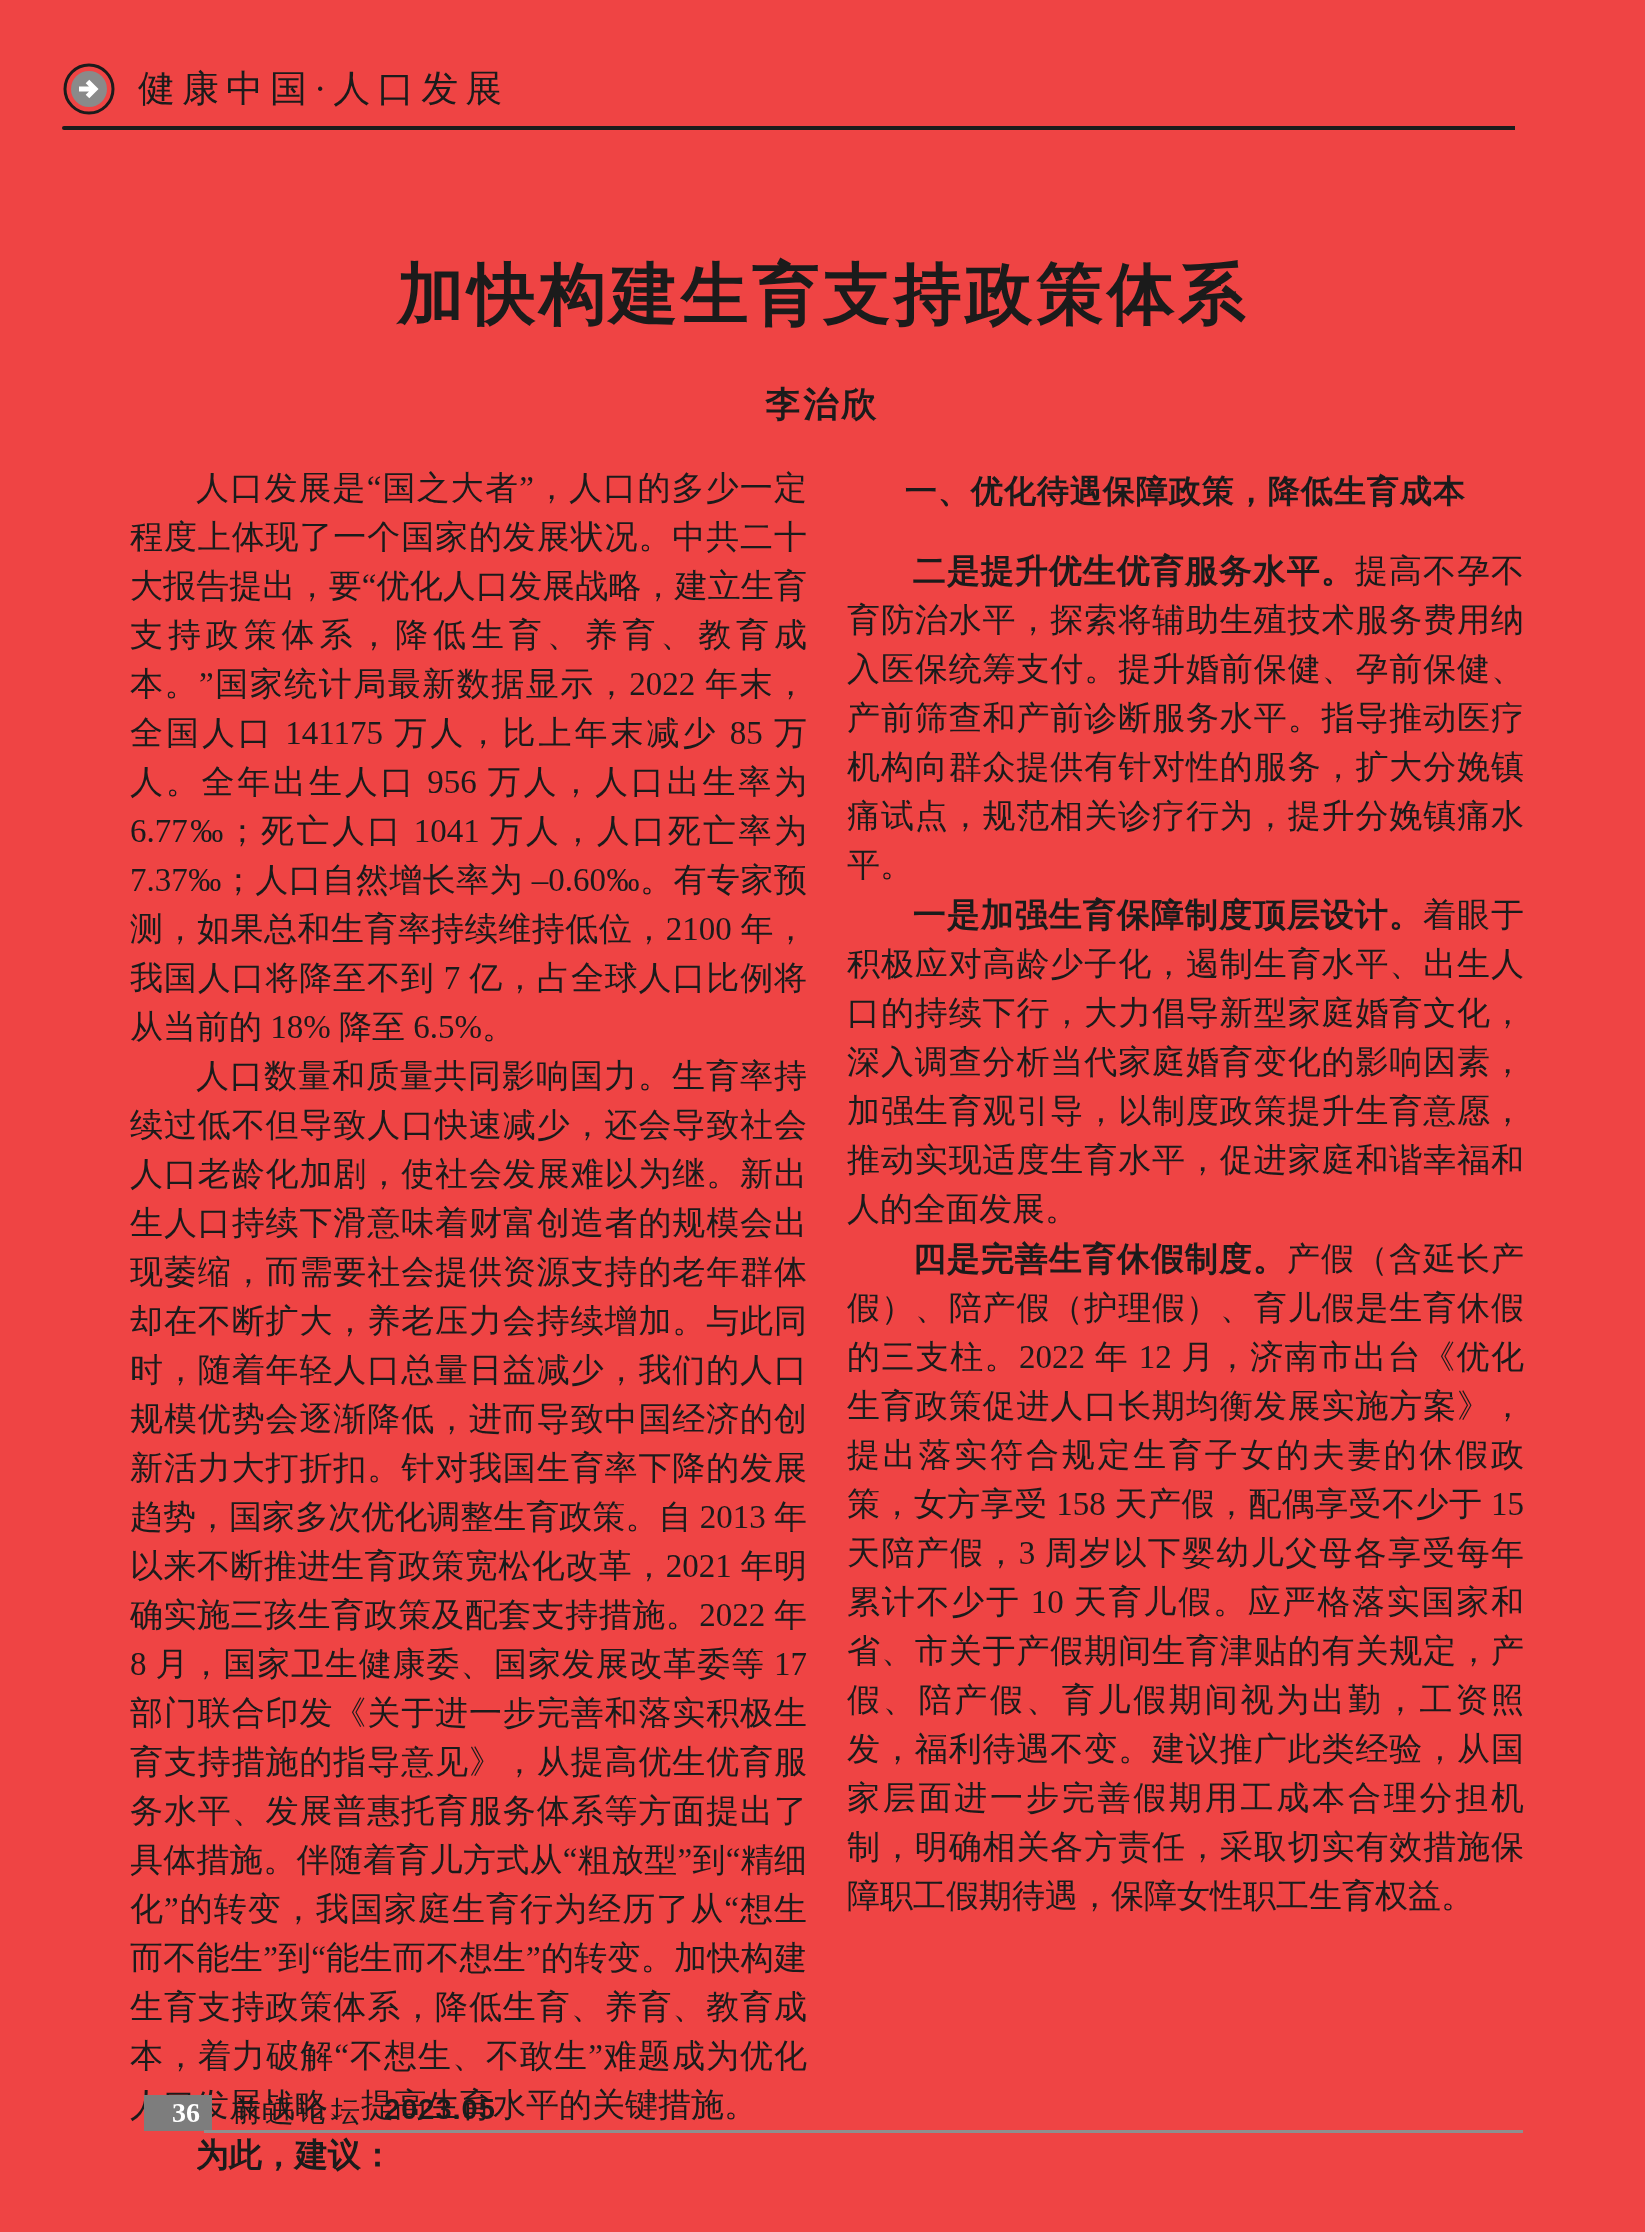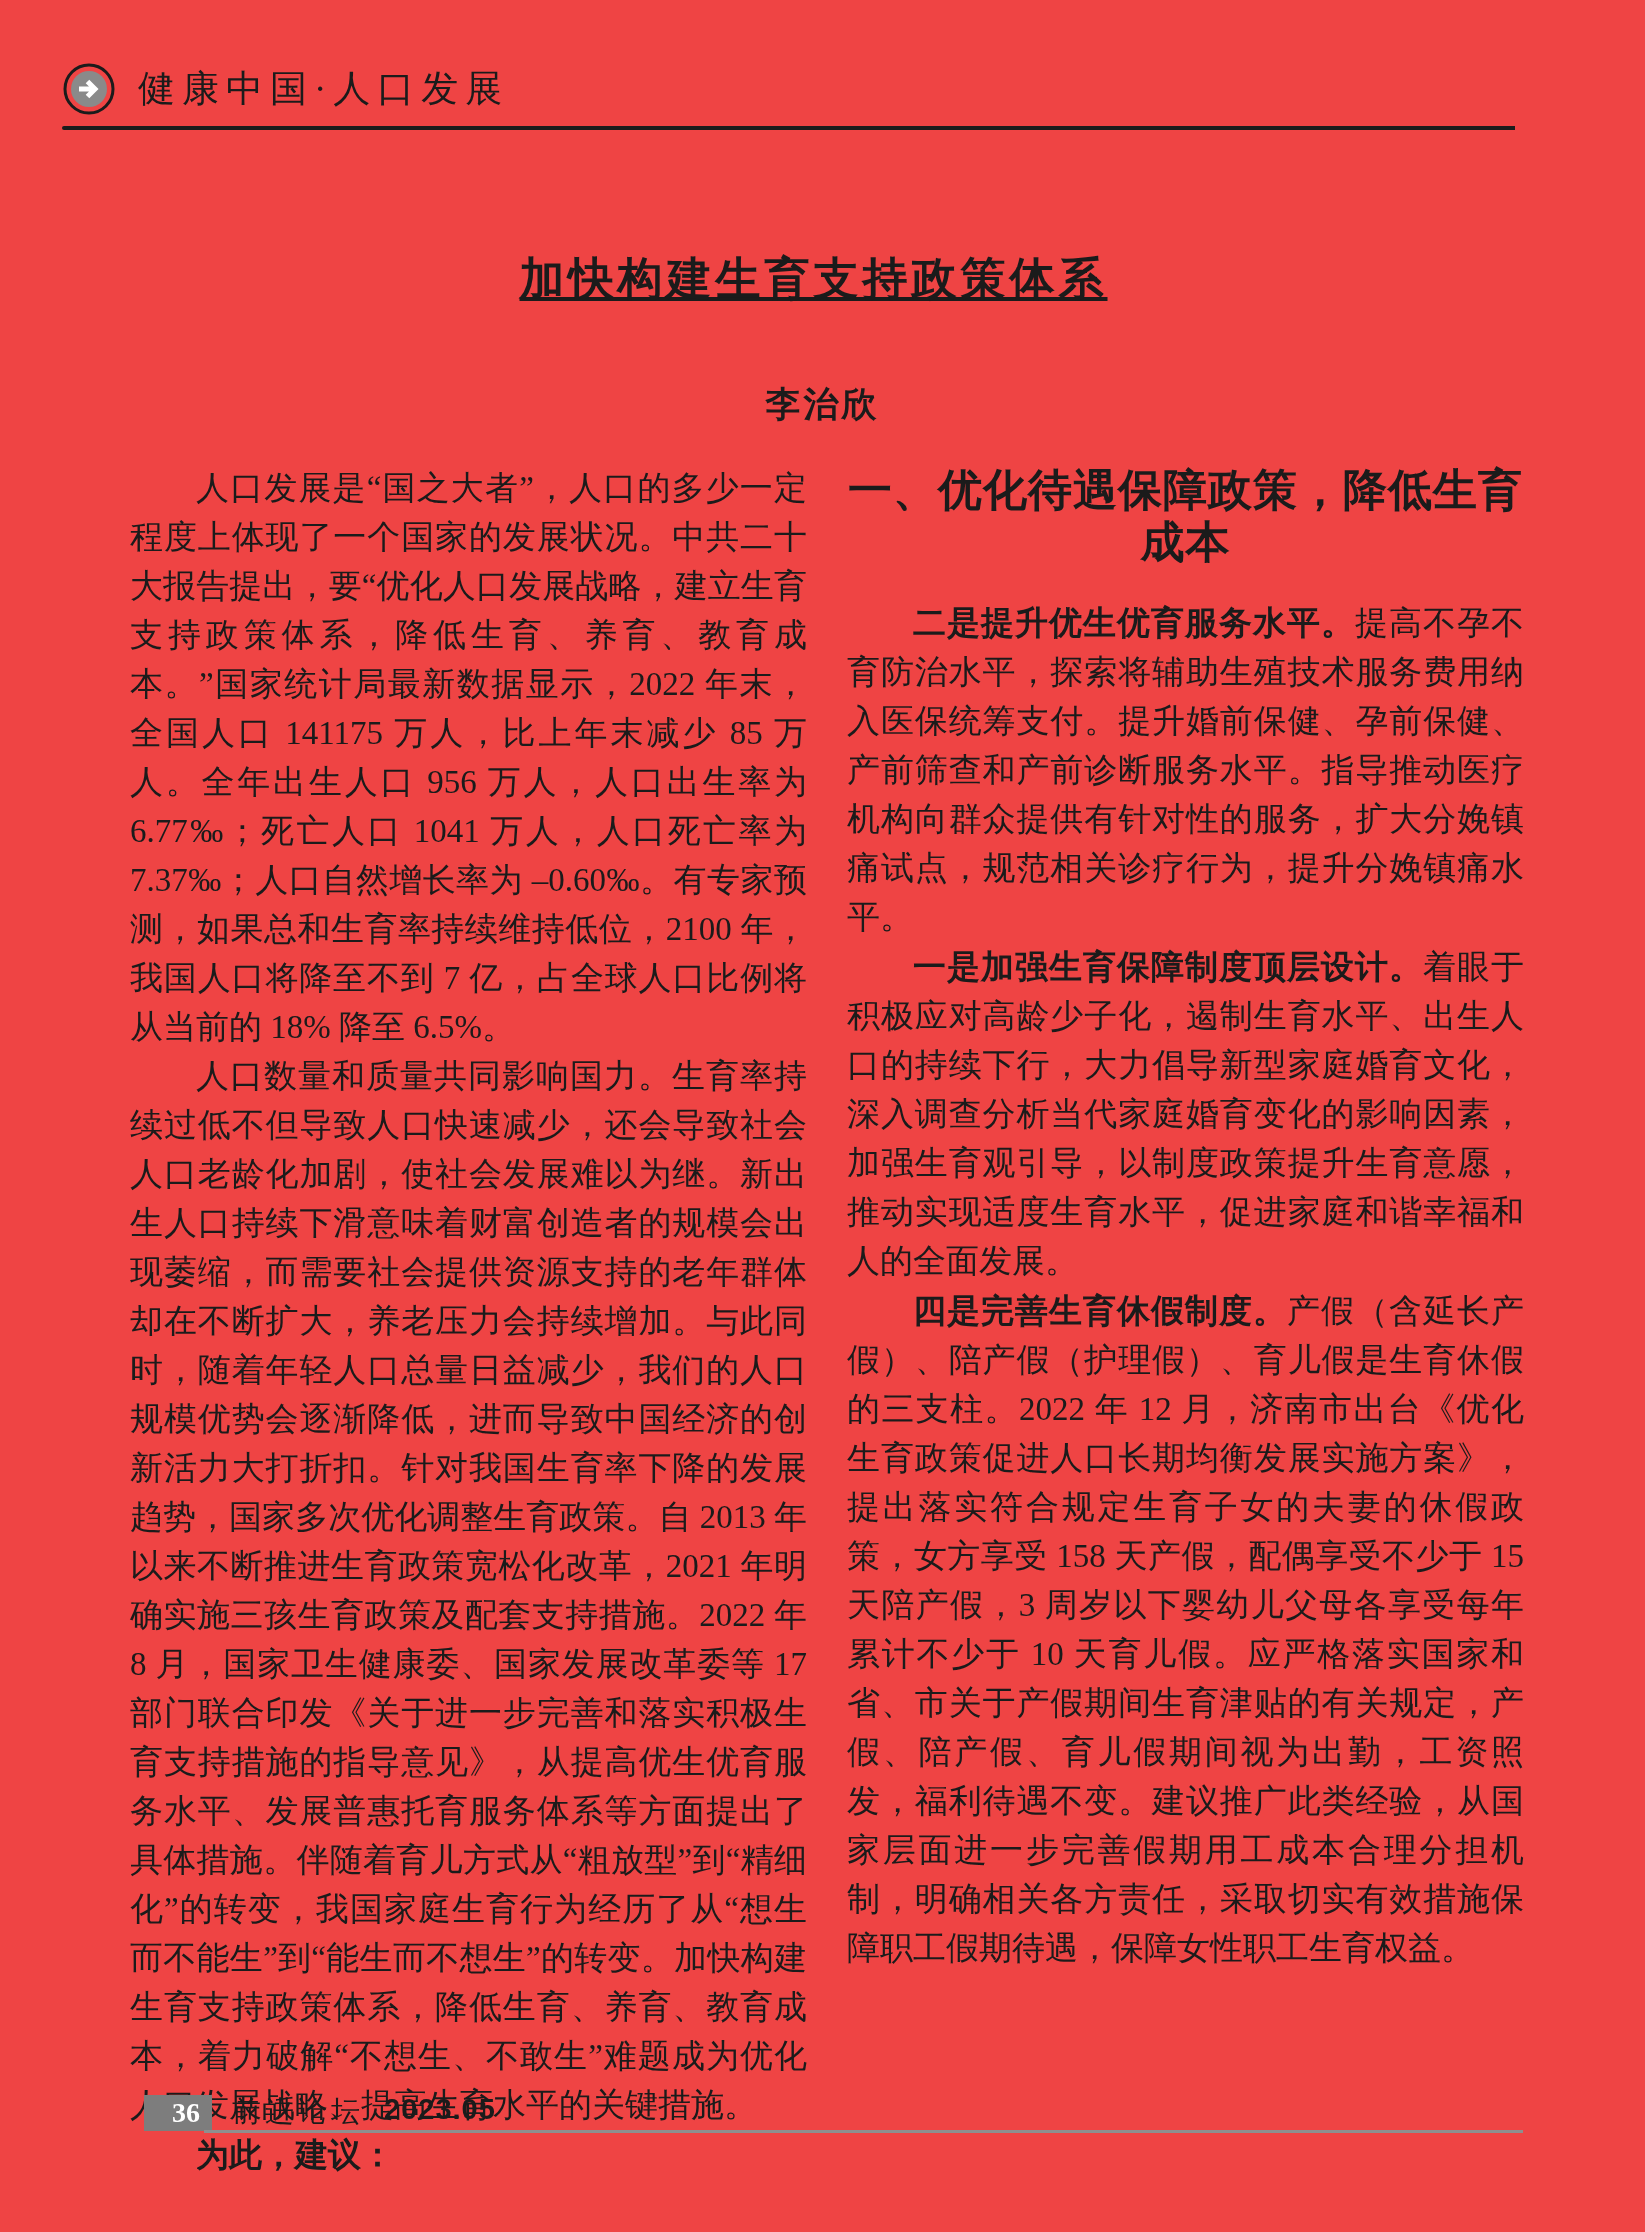--- a/index.html
+++ b/index.html
@@ -23,28 +23,27 @@
     font-weight:500;
     white-space:nowrap;
   }
   .header-rule {
     position:absolute; top:126px; left:62px; width:1453px; height:4px;
     background:#1c1c1c; border-radius:2px 0 0 2px;
   }
 
   
   .article-title {
-    position:absolute; top:249px; left:117px; width:1393px;
+    position:absolute; top:249px; left:127px; width:1393px;
     text-align:center;
     font-family:"Liberation Sans","DejaVu Sans",sans-serif;
     font-weight:900;
-    font-size:45px;
+    font-size:67px;
     letter-spacing:4px;
     white-space:nowrap;
-    text-decoration:underline;
   }
   .article-author {
     position:absolute; top:381px; left:126px; width:1393px;
     text-align:center;
     font-family:"Liberation Sans","DejaVu Sans",sans-serif;
     font-weight:700;
     font-size:35px;
     letter-spacing:3px;
   }
 
@@ -62,21 +61,21 @@
     text-align:justify;
     text-indent:2em;
   }
   .closing {
     font-family:"Liberation Sans","DejaVu Sans",sans-serif;
     font-weight:700;
   }
   .section-heading {
     margin:1px 0 29px 0;
     text-align:center;
-    font-size:44px;
+    font-size:32px;
     font-weight:700;
     letter-spacing:1px;
     line-height:52px;
   }
   .lead {
     font-family:"Liberation Sans","DejaVu Sans",sans-serif;
     font-weight:700;
   }
 
   

